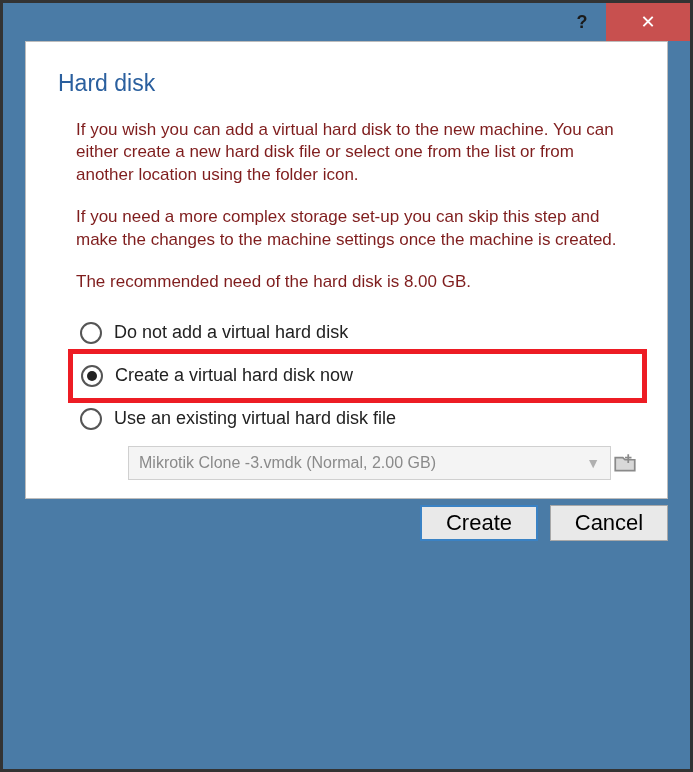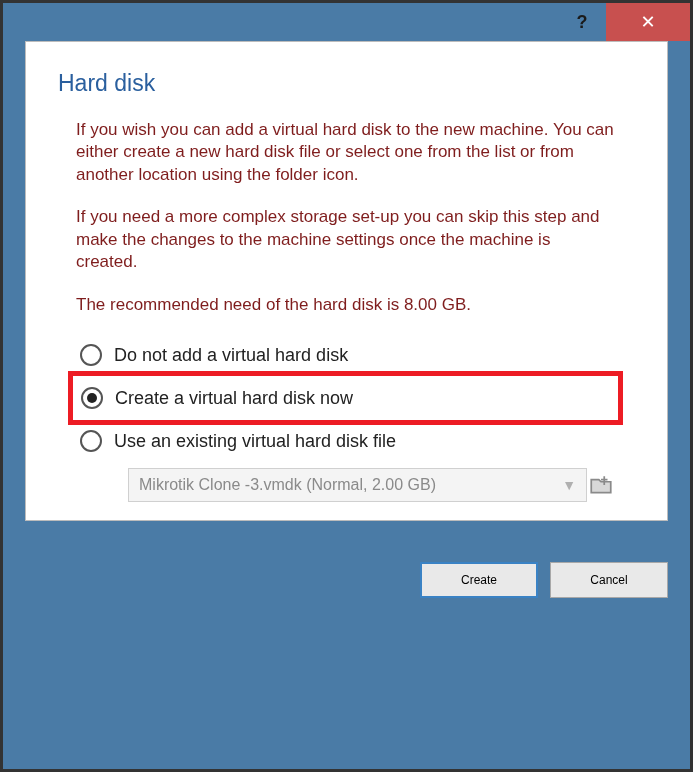--- a/index.html
+++ b/index.html
@@ -66,23 +66,23 @@
     color: #3a3a3a;
     font-size: 20px;
   }
   .header-title {
     font-size: 26px;
     color: #1e1e1e;
     font-weight: 400;
   }
   .content-panel {
     background: #fff;
-    margin: 0 22px 20px 22px;
+    margin: 0 22px 6px 22px;
     border: 1px solid #bcbcbc;
-    padding: 28px 52px 18px 32px;
+    padding: 28px 28px 18px 32px;
   }
   .section-heading {
     color: #2a5f9e;
     font-size: 23px;
     font-weight: 400;
     margin: 0 0 22px 0;
   }
   .body-text {
     font-size: 17px;
     line-height: 1.32;
@@ -159,28 +159,27 @@
   }
   .button-row {
     display: flex;
     justify-content: flex-end;
     gap: 12px;
     margin: 0 22px 22px 22px;
   }
   .btn {
     min-width: 118px;
     height: 36px;
-    font-size: 12px;
+    font-size: 22px;
     display: flex;
     align-items: center;
     justify-content: center;
     cursor: pointer;
     background: #e9e9e9;
     border: 1px solid #a8a8a8;
-    margin-top: 21px;
   }
   .btn.primary {
     border: 2px solid #3a82c4;
     background: #e9e9e9;
   }
 </style>
 </head>
 <body>
 
 <div class="outer-border">

